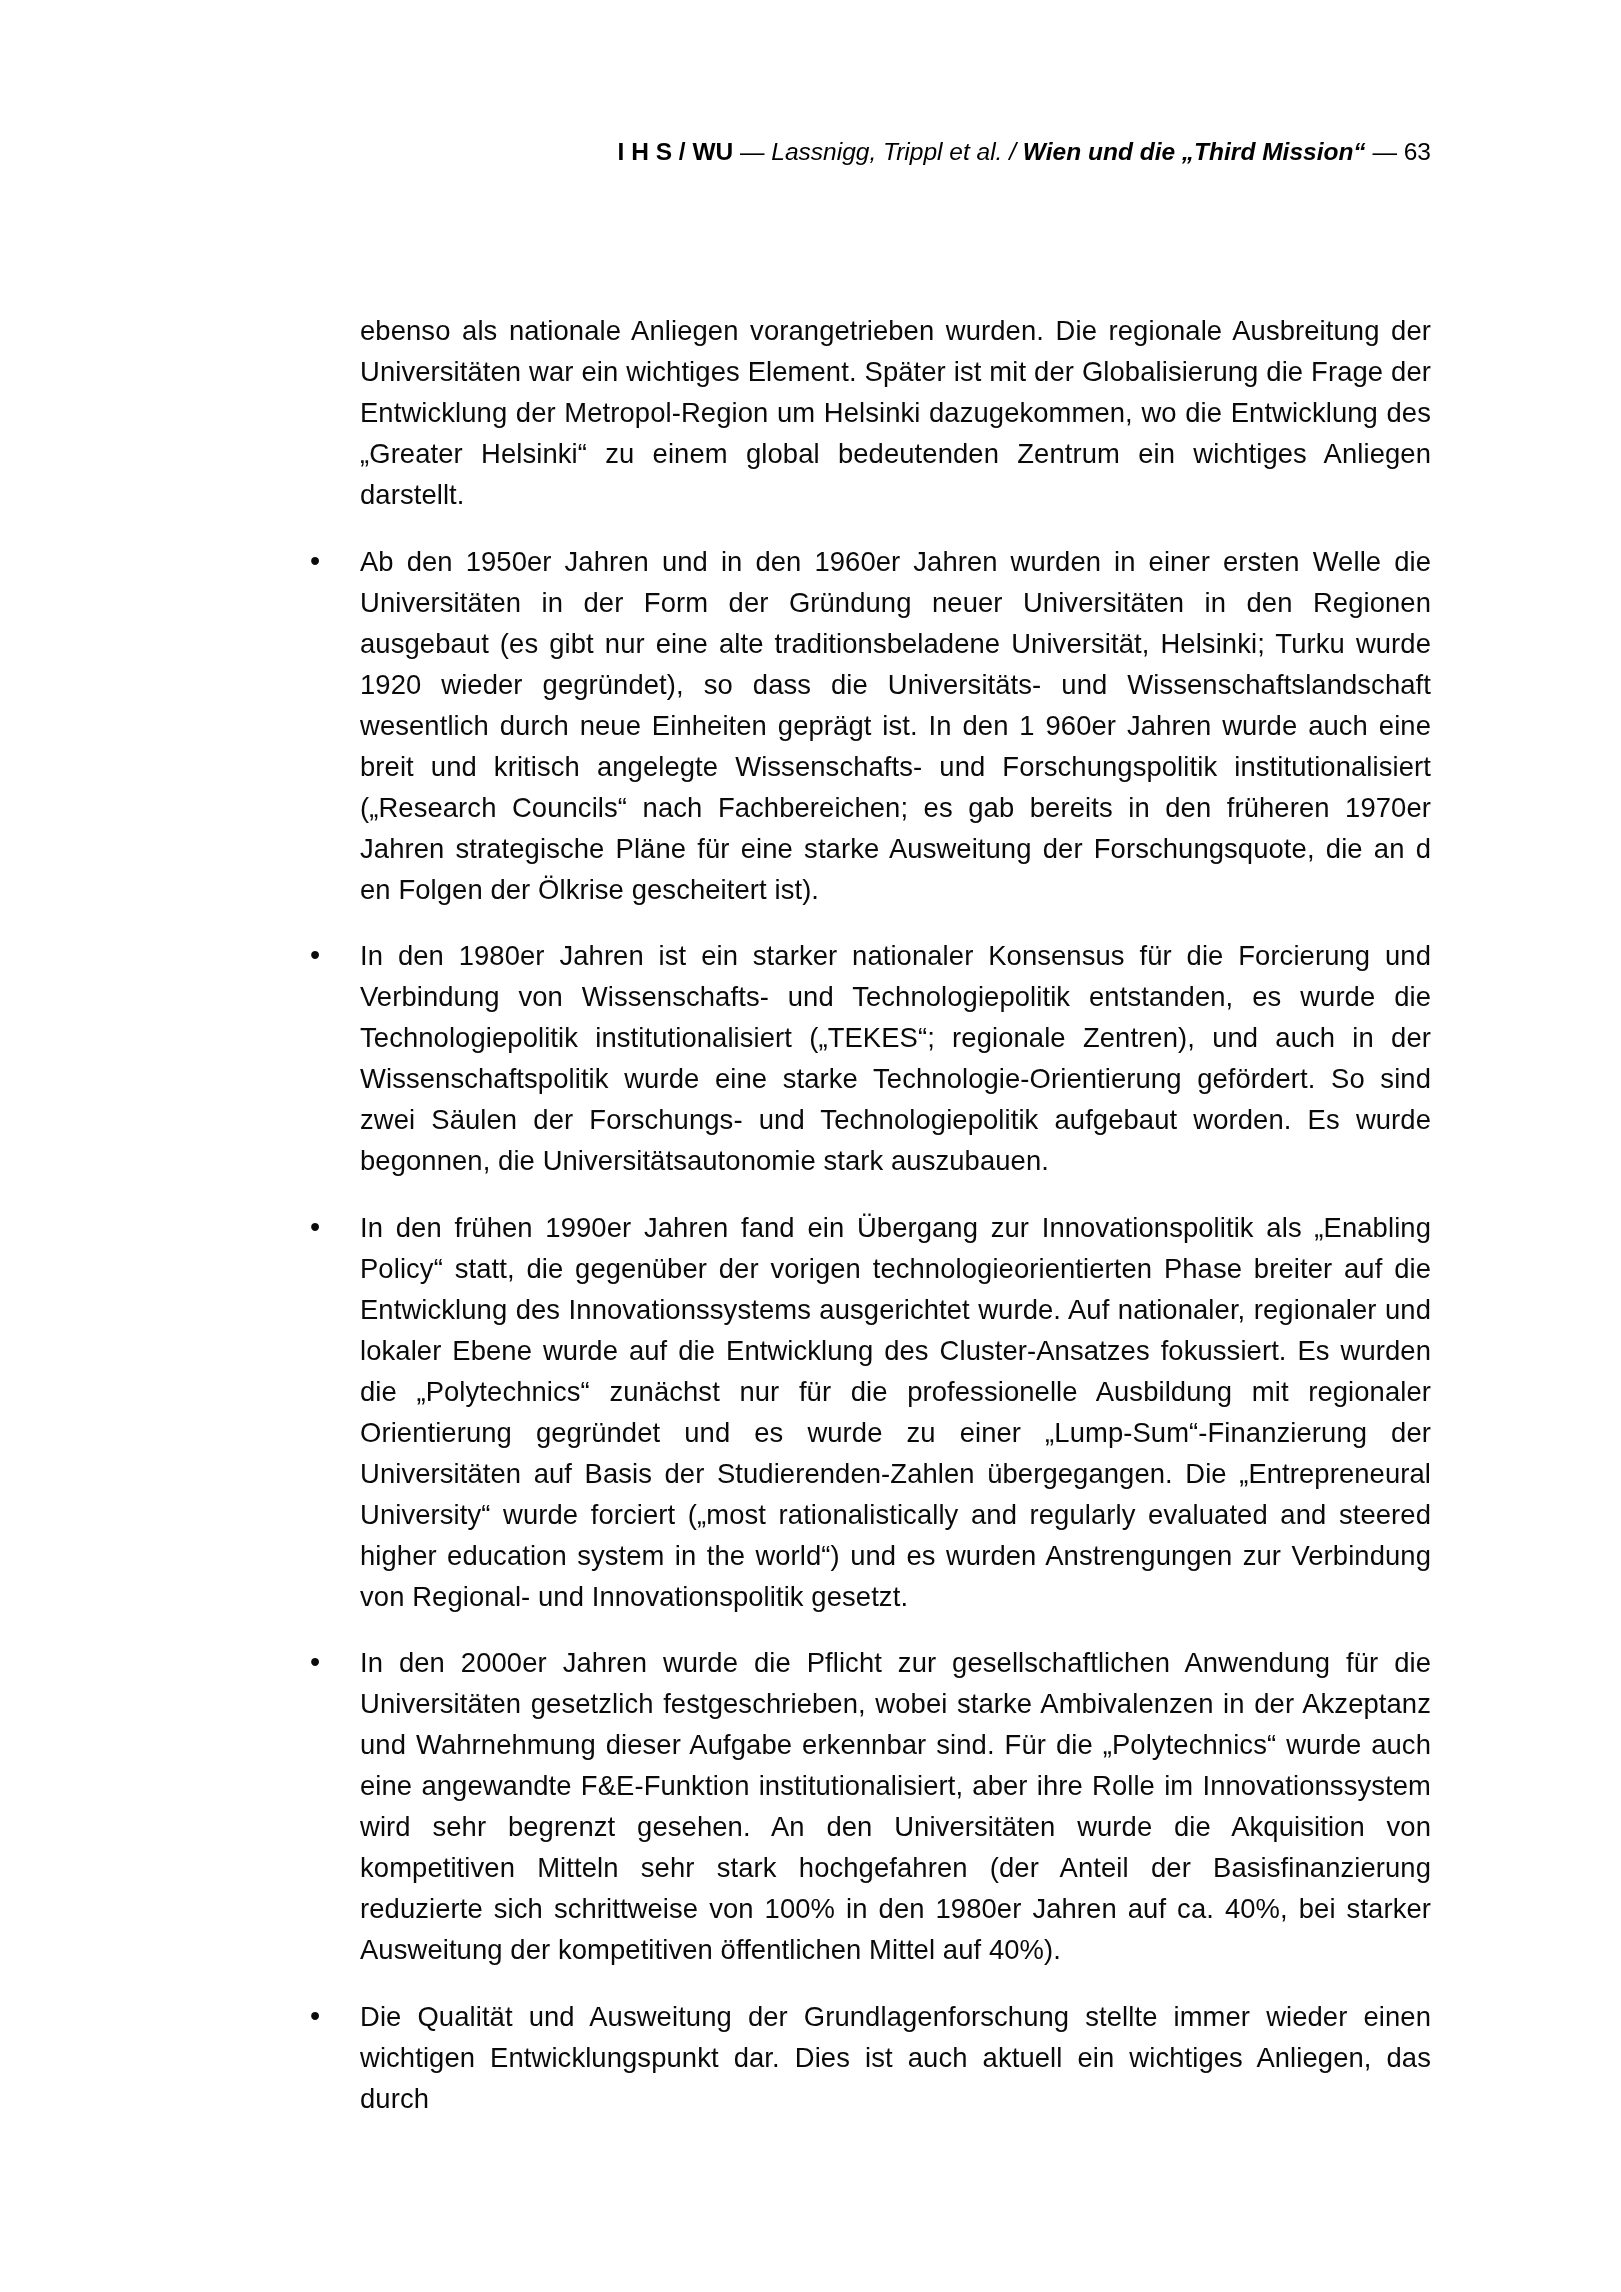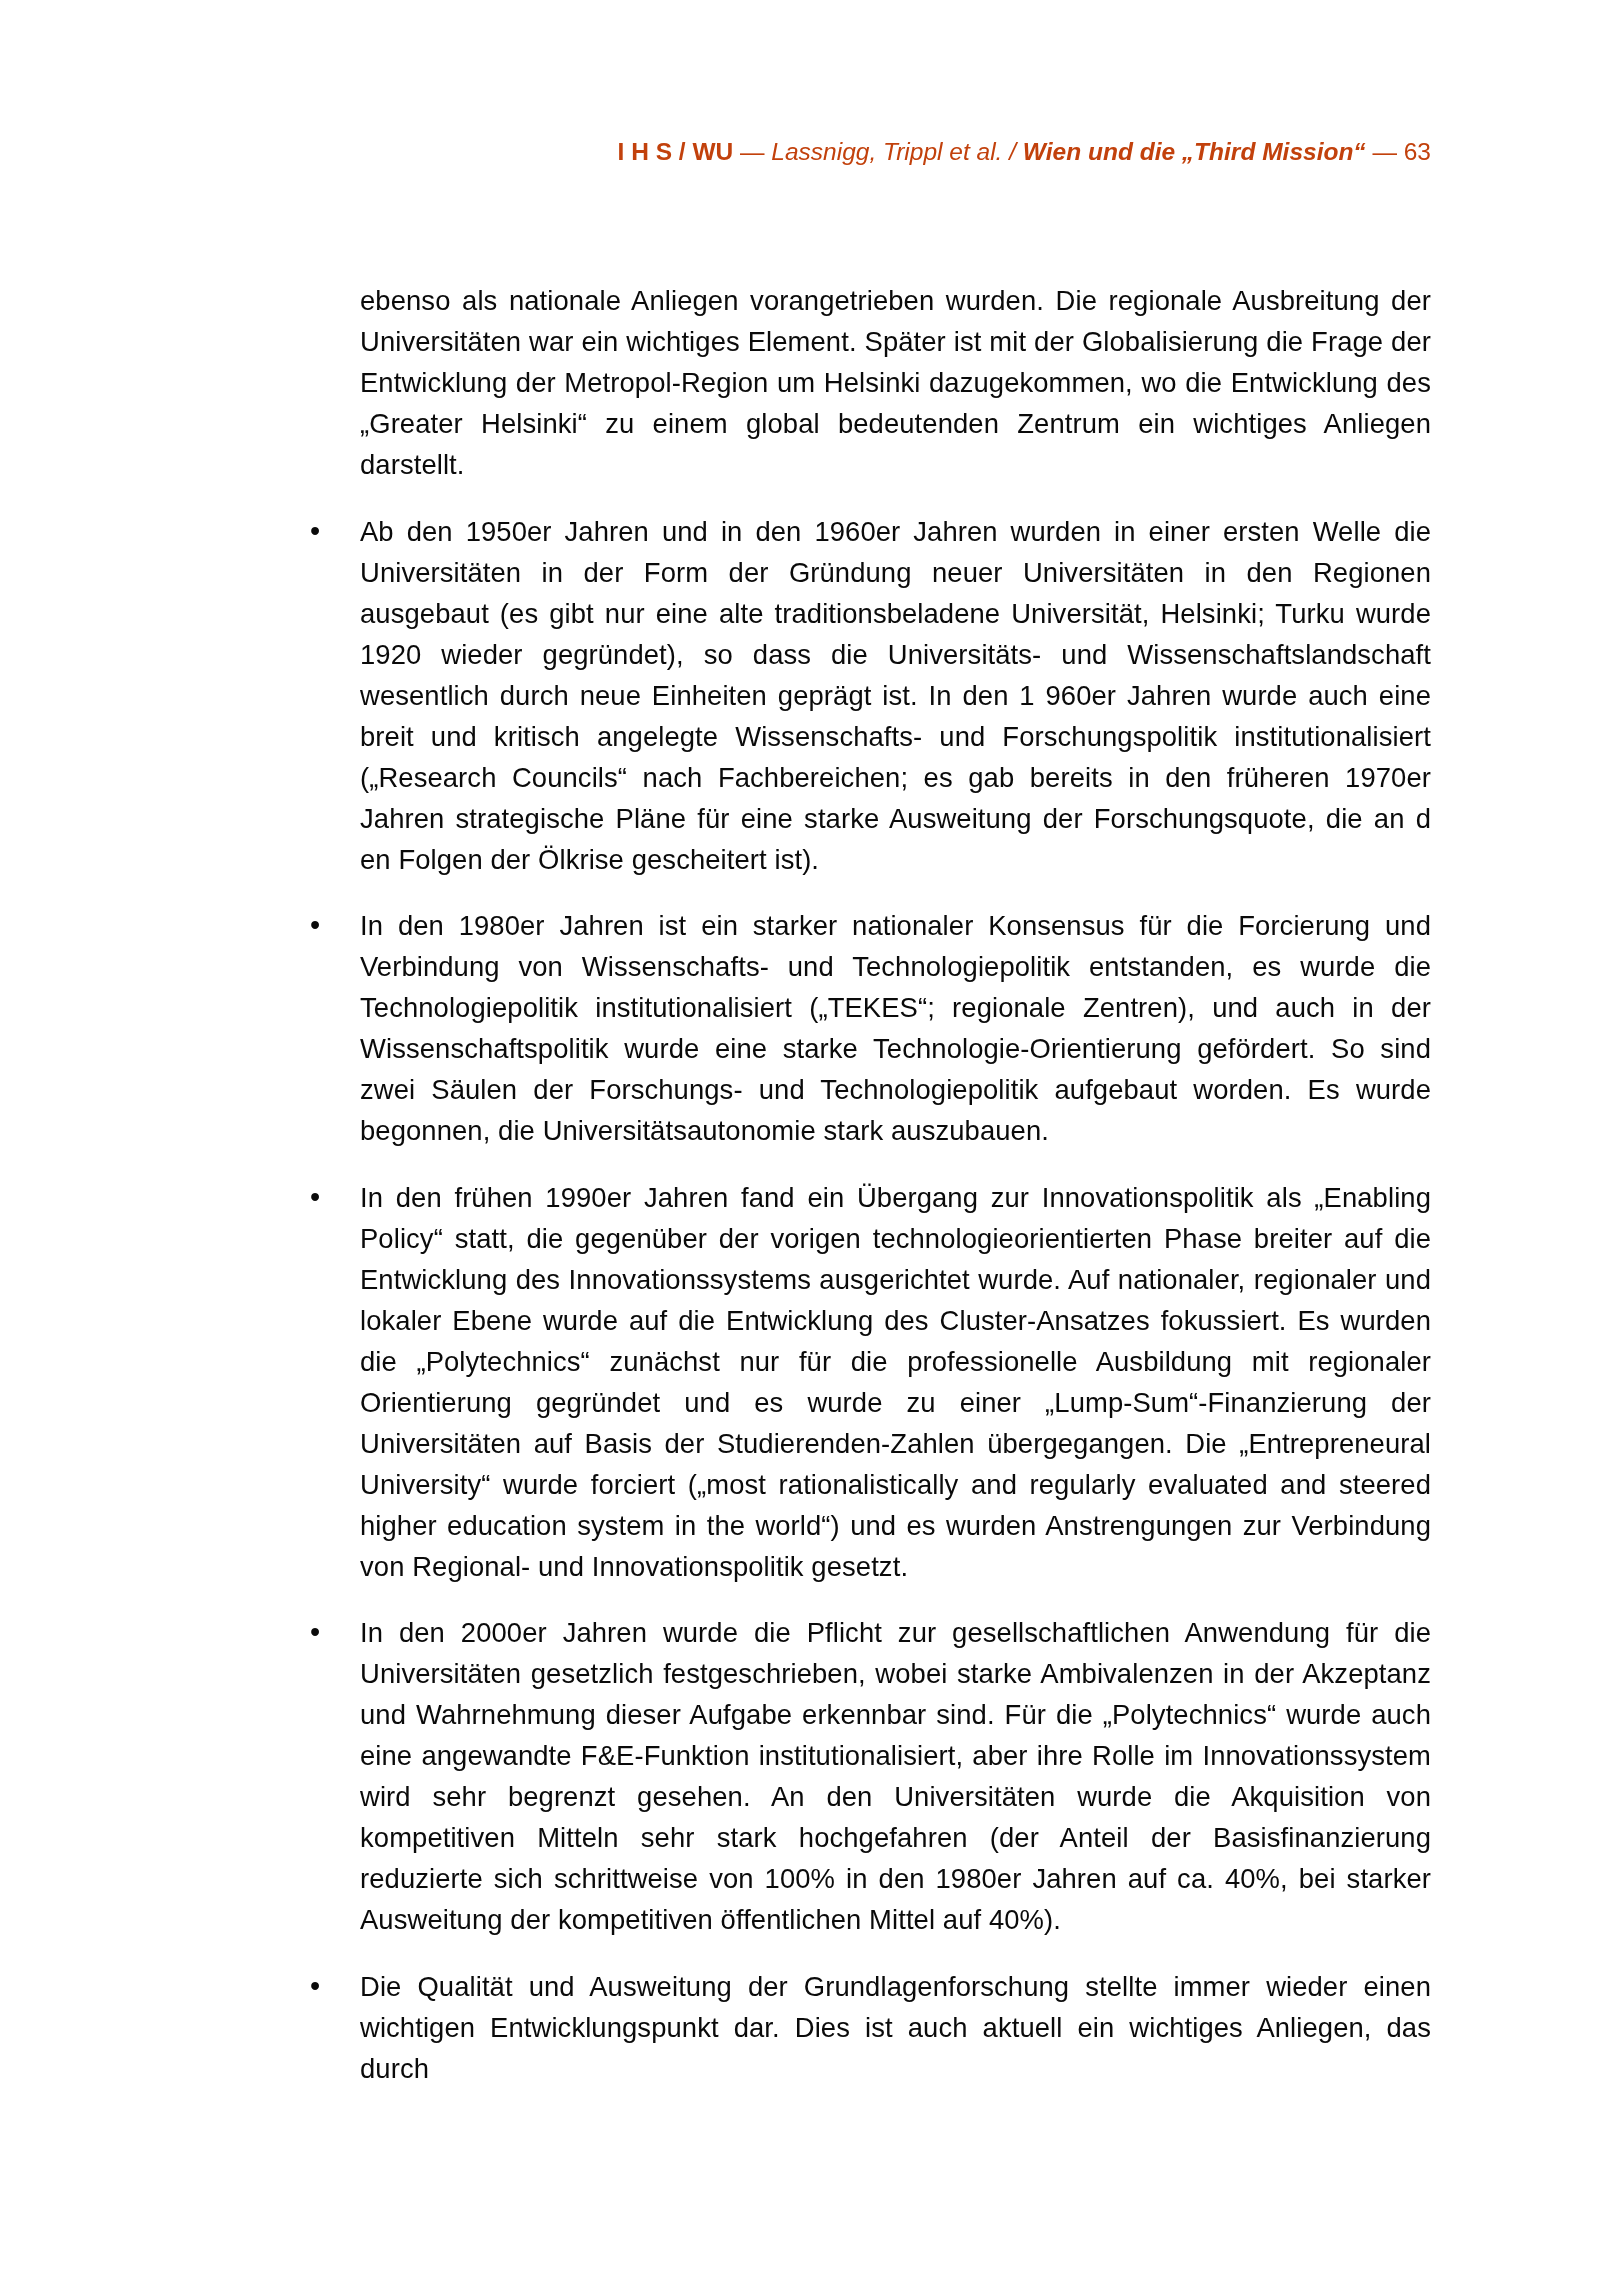--- a/index.html
+++ b/index.html
@@ -16,28 +16,28 @@
     color: #0a0a0a;
     overflow: hidden;
   }
   .header {
     position: absolute;
     top: 102px;
     right: 190px;
     font-size: 24.5px;
     line-height: 33px;
     white-space: pre;
-    color: #c2410c;
+    color: #000000;
   }
   .bold { font-weight: bold; }
   .ital { font-style: italic; }
   .boldital { font-weight: bold; font-style: italic; }
   .content {
     position: absolute;
-    top: 280px;
+    top: 310px;
     left: 304px;
     width: 1127px;
     font-size: 27.4px;
     line-height: 41px;
     text-align: justify;
     letter-spacing: 0.1px;
   }
   .intro {
     margin: 0 0 25.5px 0;
     padding-left: 56px;

